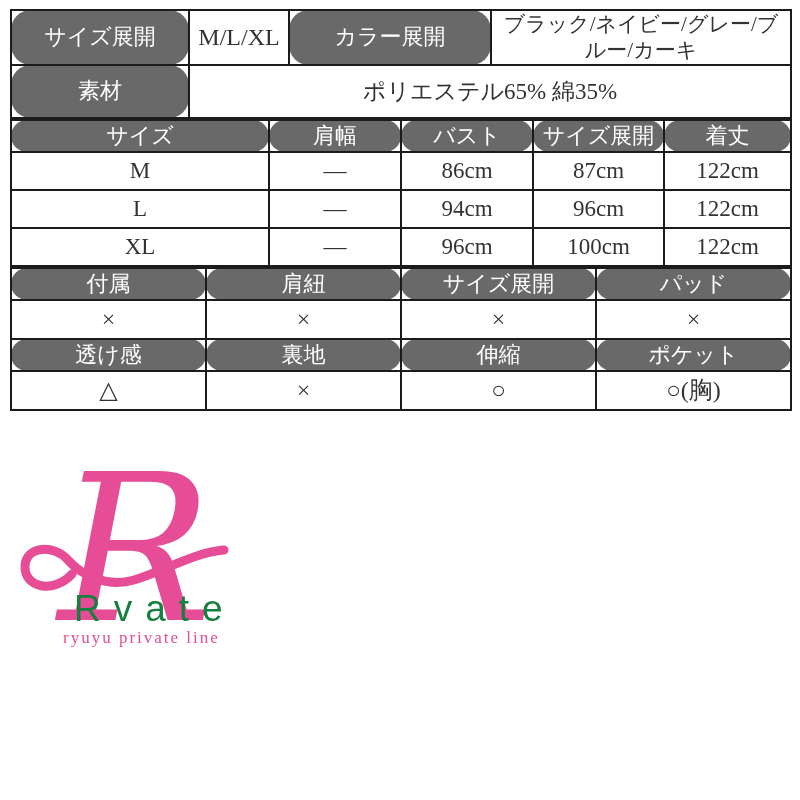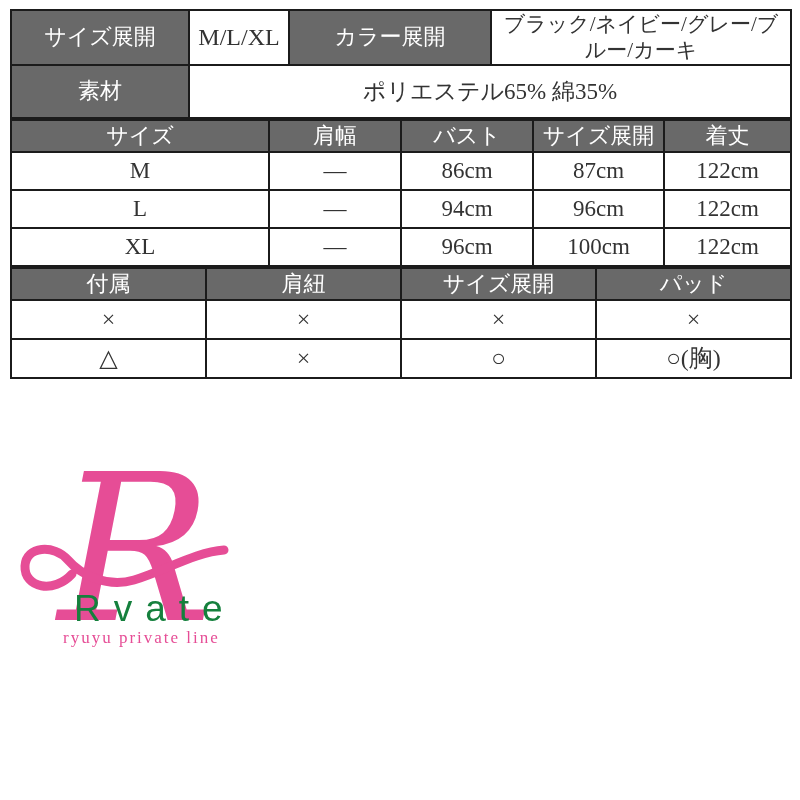--- a/index.html
+++ b/index.html
@@ -10,21 +10,21 @@
   }
   .page{position:absolute;left:10px;top:9px;width:780px;}
   table.spec{
     border-collapse:collapse;table-layout:fixed;width:780px;
     margin:0 0 0 0;
   }
   table.spec td,table.spec th{
     border:2px solid #1b1b1b;text-align:center;vertical-align:middle;
     padding:0;font-weight:normal;overflow:hidden;
   }
-  .hd{background:#696969;color:#ffffff;font-size:22px;}
+  .hd{background:#696969;color:#ffffff;font-size:22px;border-radius:20px;}
   .val{color:#333333;font-size:23px;background:#ffffff;font-family:Liberation Serif, serif;}
   .t1 td,.t1 th{height:51px;}
   .t1 .val-ml{font-size:24px;}
   .t1 .color-val{font-size:21px;line-height:1.25;border-radius:20px;}
   .t1 .color-val .wrapbox{max-width:282px;margin:0 auto;}
   .t2{margin-top:15px;padding-left:20px;}
   .t2 .hrow th{height:29px;}
   .t2 .drow td{height:36px;}
   .t3{margin-top:17px;}
   .t3 .hrow th{height:29px;}
@@ -123,20 +123,26 @@
       <th class="hd">肩紐</th>
       <th class="hd">サイズ展開</th>
       <th class="hd">パッド</th>
     </tr>
     <tr class="drow">
       <td class="val">×</td>
       <td class="val">×</td>
       <td class="val">×</td>
       <td class="val">×</td>
     </tr>
+    <tr class="hrow">
+      <th class="hd">透け感</th>
+      <th class="hd">裏地</th>
+      <th class="hd">伸縮</th>
+      <th class="hd">ポケット</th>
+    </tr>
     <tr class="drow">
       <td class="val">△</td>
       <td class="val">×</td>
       <td class="val">○</td>
       <td class="val">○(胸)</td>
     </tr>
   </tbody>
     </table>
 </div>
 

